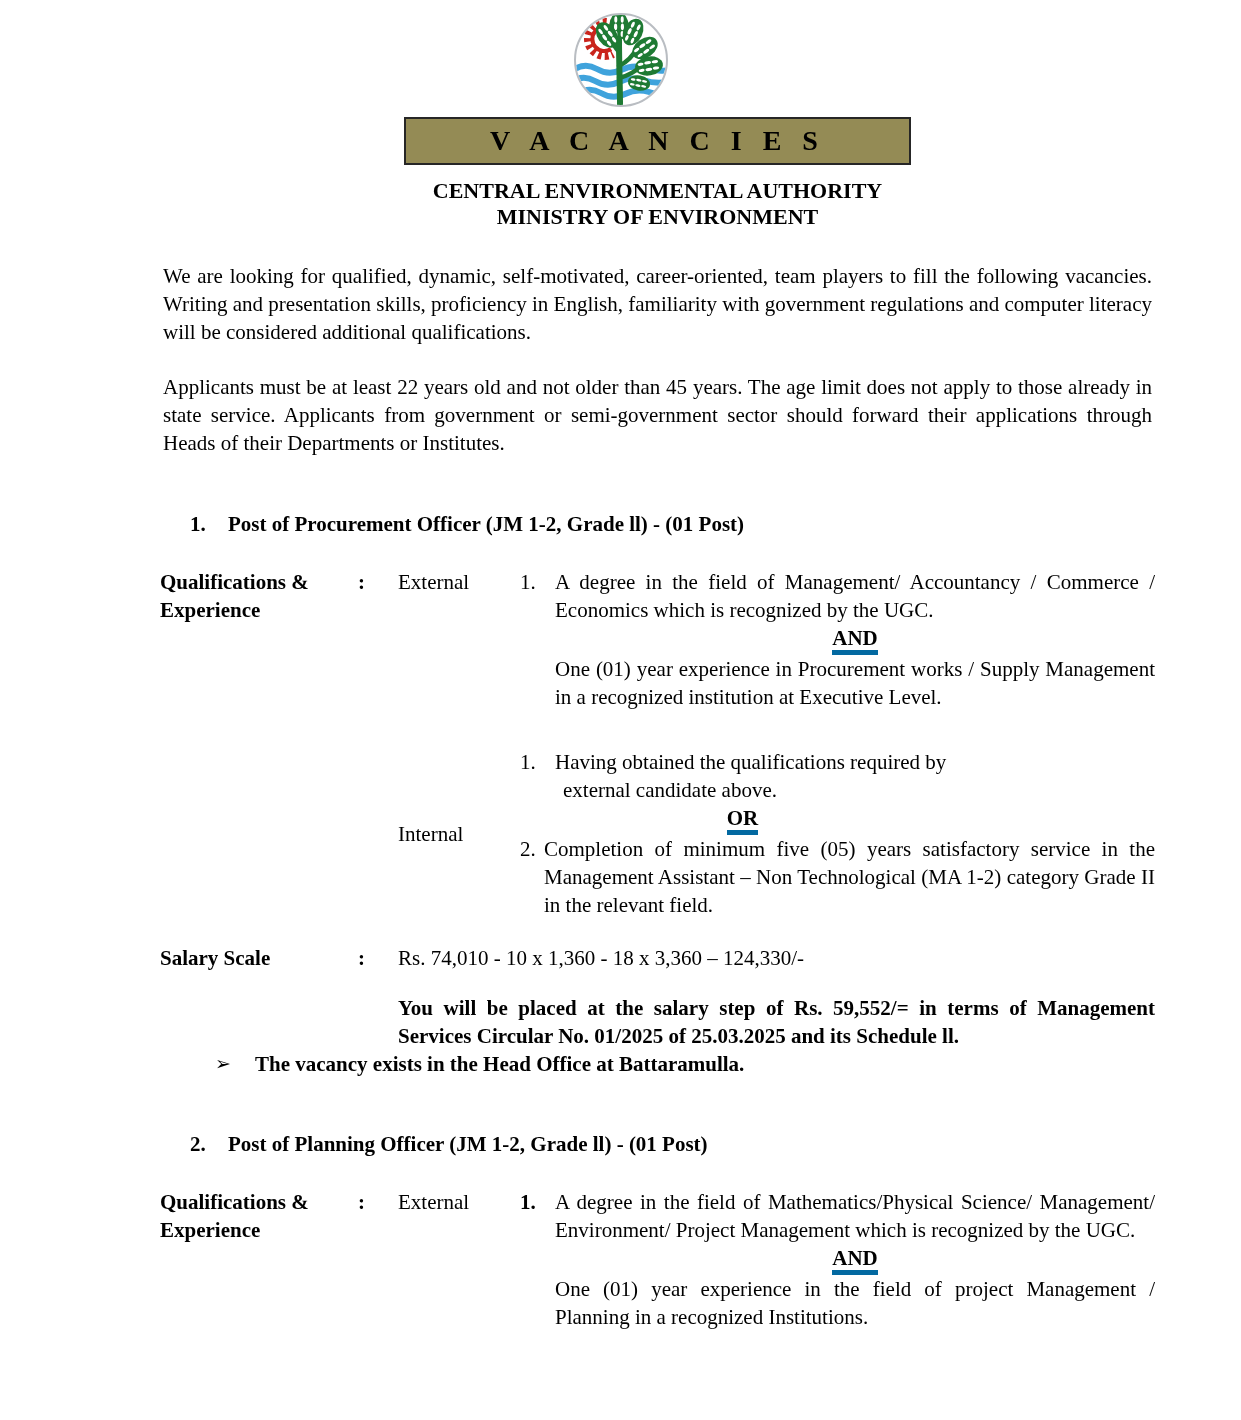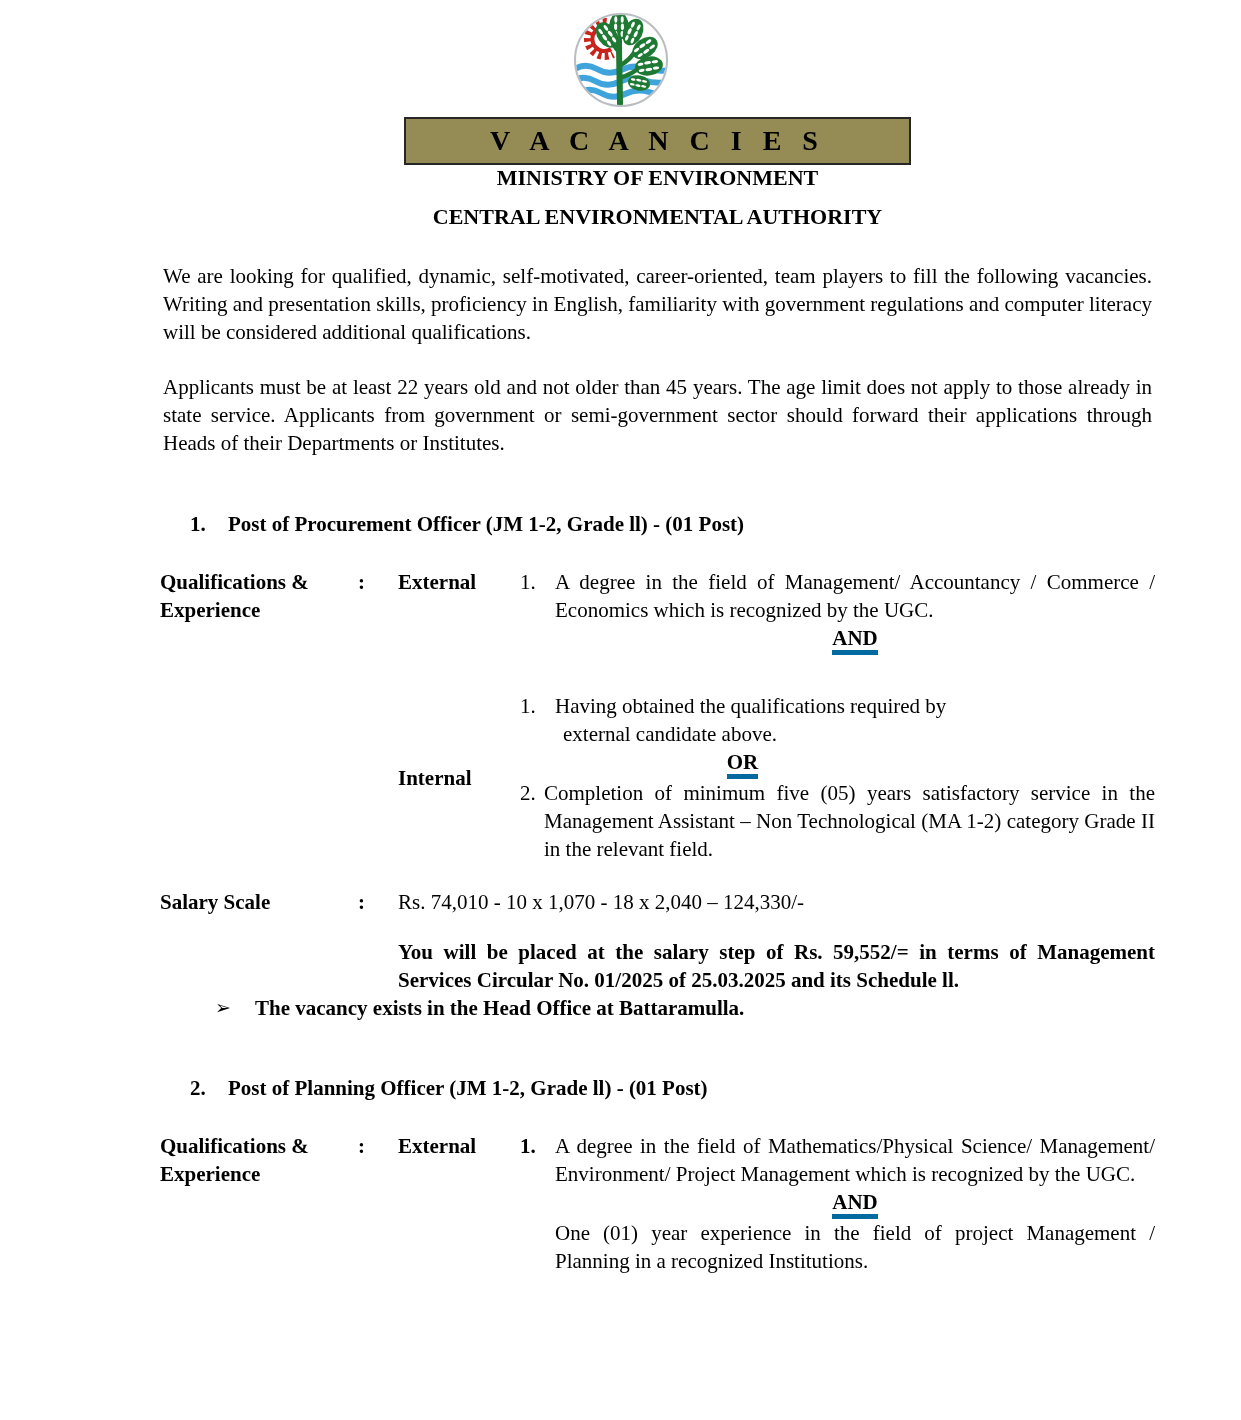--- a/index.html
+++ b/index.html
@@ -43,21 +43,21 @@
   .h2 { margin-top: 52px; }
 
   .qrow { display: flex; font-size: 21px; line-height: 28px; padding-left: 10px; }
   .qrow1 { margin-top: 30px; }
   .internal-row { margin-top: 37px; align-items: center; }
   .salary-row { margin-top: 25px; }
   .qrow2 { margin-top: 30px; }
 
   .qlabel { width: 198px; flex: none; font-weight: bold; }
   .qcolon { width: 40px; flex: none; font-weight: bold; }
-  .qsub   { width: 122px; flex: none; font-weight: bold; }
+  .qsub   { width: 122px; flex: none; font-weight: normal; }
   .qcontent { flex: 1; padding-right: 10px; }
 
   .item { display: flex; }
   .inum { width: 35px; flex: none; }
   .inum.tight { width: 24px; }
   .inum.boldnum { font-weight: bold; }
   .itext { flex: 1; }
   .just { text-align: justify; }
   .two-lines .ln2 { padding-left: 8px; }
 
@@ -133,22 +133,22 @@
       </g>
     </g>
   </svg>
 
   <div class="content">
 
     <div class="banner">
       <span>V A C A N C I E S</span>
     </div>
 
+    <div class="org org1">CENTRAL ENVIRONMENTAL AUTHORITY</div>
     <div class="org">MINISTRY OF ENVIRONMENT</div>
-    <div class="org org1">CENTRAL ENVIRONMENTAL AUTHORITY</div>
 
     <p class="para para1">We are looking for qualified, dynamic, self-motivated, career-oriented, team players to fill the following vacancies. Writing and presentation skills, proficiency in English, familiarity with government regulations and computer literacy will be considered additional qualifications.</p>
     <p class="para para2">Applicants must be at least 22 years old and not older than 45 years. The age limit does not apply to those already in state service. Applicants from government or semi-government sector should forward their applications through Heads of their Departments or Institutes.</p>
 
     <div class="post-heading h1">
       <span class="pnum">1.</span>
       <span>Post of Procurement Officer (JM 1-2, Grade ll) - (01 Post)</span>
     </div>
 
     <div class="qrow qrow1">
@@ -159,20 +159,21 @@
       <div class="qcolon">:</div>
       <div class="qsub">External</div>
       <div class="qcontent">
         <div class="item">
           <span class="inum">1.</span>
           <div class="itext just">A degree in the field of Management/ Accountancy / Commerce / Economics which is recognized by the UGC.</div>
         </div>
         <div class="conj">
           <span>AND</span>
         </div>
+        <div class="cont just">One (01) year experience in Procurement works / Supply Management in a recognized institution at Executive Level.</div>
       </div>
     </div>
 
     <div class="qrow internal-row">
       <div class="qlabel"></div>
       <div class="qcolon"></div>
       <div class="qsub">Internal</div>
       <div class="qcontent">
         <div class="item">
           <span class="inum">1.</span>
@@ -187,21 +188,21 @@
         <div class="item">
           <span class="inum tight">2.</span>
           <div class="itext just">Completion of minimum five (05) years satisfactory service in the Management Assistant – Non Technological (MA 1-2) category Grade II in the relevant field.</div>
         </div>
       </div>
     </div>
 
     <div class="qrow salary-row">
       <div class="qlabel">Salary Scale</div>
       <div class="qcolon">:</div>
-      <div class="salary-value">Rs. 74,010 - 10 x 1,070 - 18 x 2,040 – 124,330/-</div>
+      <div class="salary-value">Rs. 74,010 - 10 x 1,360 - 18 x 3,360 – 124,330/-</div>
     </div>
 
     <div class="salary-note">You will be placed at the salary step of Rs. 59,552/= in terms of Management Services Circular No. 01/2025 of 25.03.2025 and its Schedule ll.</div>
 
     <div class="vacancy-bullet">
       <span class="bullet-glyph">➢</span>
       <span class="vacancy-text">The vacancy exists in the Head Office at Battaramulla.</span>
     </div>
 
     <div class="post-heading h2">

